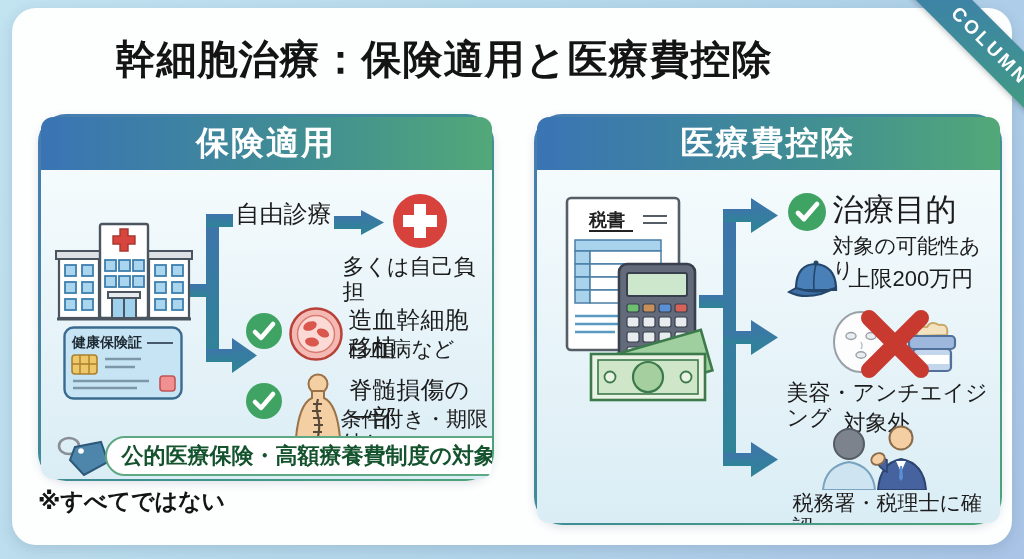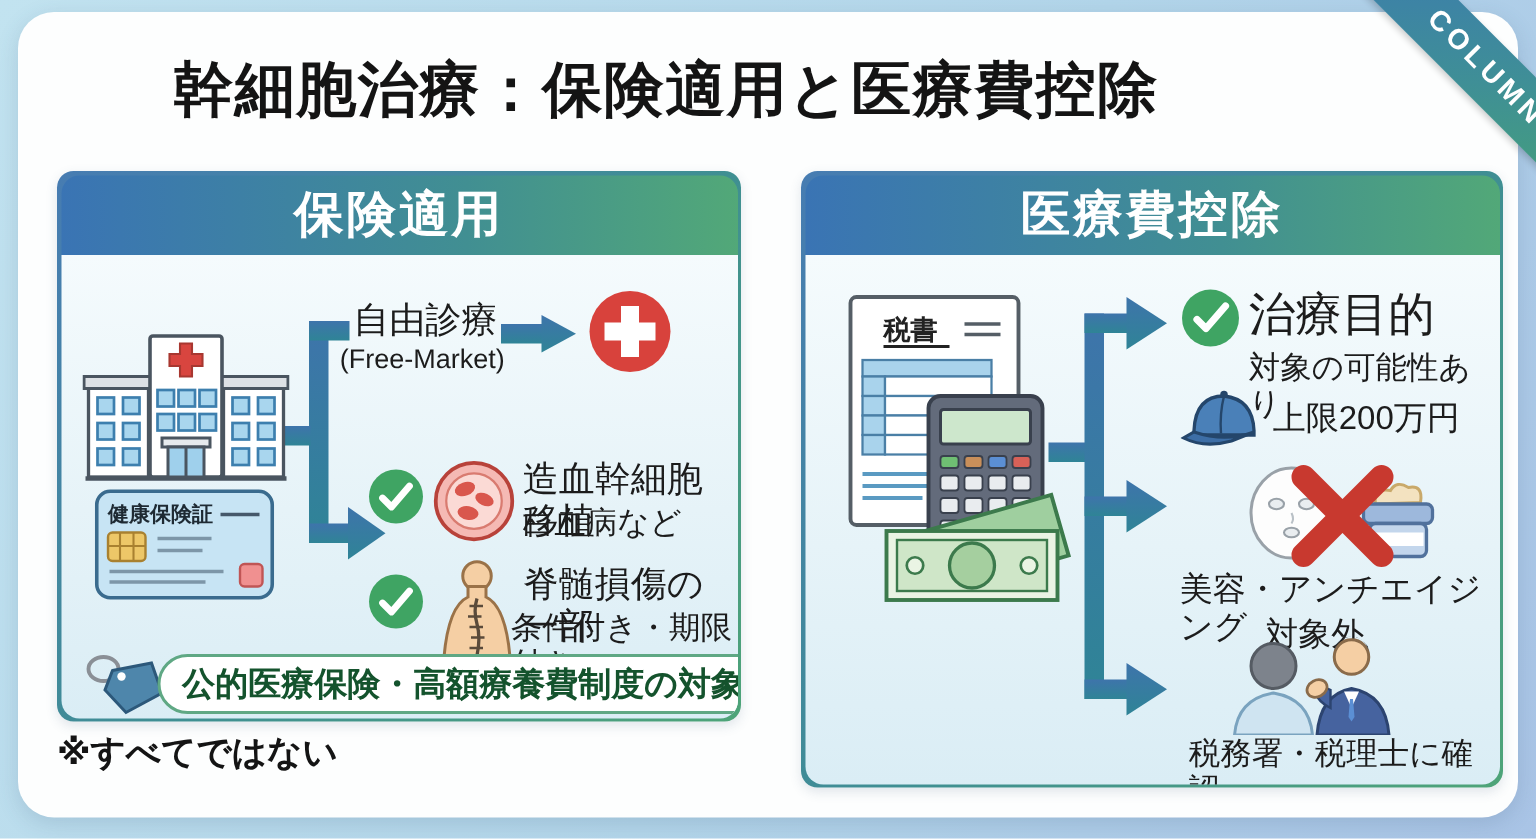--- a/index.html
+++ b/index.html
@@ -20,21 +20,21 @@
     background:linear-gradient(135deg,#3b79b2 0%,#3f8f96 55%,#45a277 100%);
     color:#fff; font-weight:bold; font-size:19px; letter-spacing:3px;
     display:flex; align-items:center; justify-content:center;
     box-shadow:0 2px 5px rgba(0,0,0,.2); z-index:5;
   }
   .page-title {
     position:absolute; left:0; top:32px; width:888px; text-align:center;
     font-size:40px; font-weight:800; letter-spacing:1px; color:#141414;
   }
   .panel {
-    position:absolute; top:114px; border-radius:11px; padding:2.5px;
+    position:absolute; top:114px; border-radius:28px; padding:2.5px;
     background:linear-gradient(135deg,#477cb2 0%,#3f8f92 55%,#4ea478 100%);
     box-shadow:0 3px 8px rgba(60,90,120,.15);
   }
   .panel-left  { left:38px;  width:456px; height:367px; }
   .panel-right { left:534px; width:468px; height:411px; }
   .panel-header {
     height:53px; border-radius:12px 12px 0 0;
     background:linear-gradient(90deg,#3a74b4 0%,#418f92 60%,#52a878 100%);
     color:#fff; font-size:33px; font-weight:bold; letter-spacing:2px;
     display:flex; align-items:center; justify-content:center;
@@ -144,26 +144,26 @@
       <line x1="26" y1="29" x2="26" y2="48" stroke="#a98130" stroke-width="1.4"></line>
       <line x1="9" y1="38" x2="34" y2="38" stroke="#a98130" stroke-width="1.4"></line>
       <line x1="42" y1="33" x2="78" y2="33" stroke="#7d96a8" stroke-width="2.4"></line>
       <line x1="42" y1="41" x2="72" y2="41" stroke="#7d96a8" stroke-width="2.4"></line>
       <line x1="10" y1="55" x2="86" y2="55" stroke="#7d96a8" stroke-width="2.4"></line>
       <line x1="10" y1="62" x2="74" y2="62" stroke="#7d96a8" stroke-width="2.4"></line>
       <rect x="97" y="50" width="15" height="15" rx="3" fill="#f09090" stroke="#c05555" stroke-width="1.6"></rect>
     </svg>
 
     <div class="abs jp-b free-title" style="left:195px;top:30px">自由診療</div>
-    <div class="abs jp-b free-sub" style="left:186px;top:59px">(Free-Market)</div>
 
     <svg class="abs" style="left:350px;top:22px" width="58" height="58" viewBox="0 0 58 58">
       <circle cx="29" cy="29" r="27" fill="#d8423c"></circle>
       <path d="M23 12 h12 v11 h11 v12 h-11 v11 h-12 v-11 h-11 v-12 h11 z" fill="#fff"></path>
     </svg>
+    <div class="abs jp-b result-txt" style="left:302px;top:84px">多くは自己負担</div>
 
     <svg class="abs" style="left:204px;top:142px" width="38" height="38" viewBox="0 0 38 38">
       <circle cx="19" cy="19" r="18" fill="#3fa463"></circle>
       <path d="M10 20 l6 6 l12 -14" fill="none" stroke="#fff" stroke-width="4.5" stroke-linecap="round" stroke-linejoin="round"></path>
     </svg>
     <svg class="abs" style="left:247px;top:136px" width="56" height="56" viewBox="0 0 56 56">
       <circle cx="28" cy="28" r="25.5" fill="#f5b9b4" stroke="#b8423a" stroke-width="2.5"></circle>
       <circle cx="28" cy="28" r="18.5" fill="#fbdad5" stroke="#d97b70" stroke-width="1.5"></circle>
       <ellipse cx="22" cy="20" rx="7" ry="4.5" fill="#d9574d" transform="rotate(-20 22 20)"></ellipse>
       <ellipse cx="35" cy="27" rx="6.5" ry="4" fill="#d9574d" transform="rotate(25 35 27)"></ellipse>

